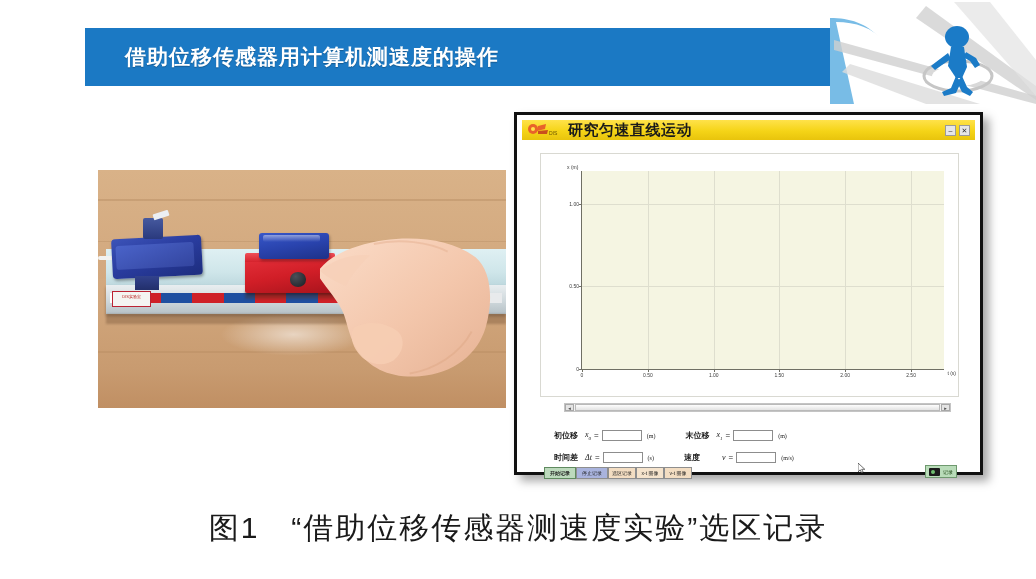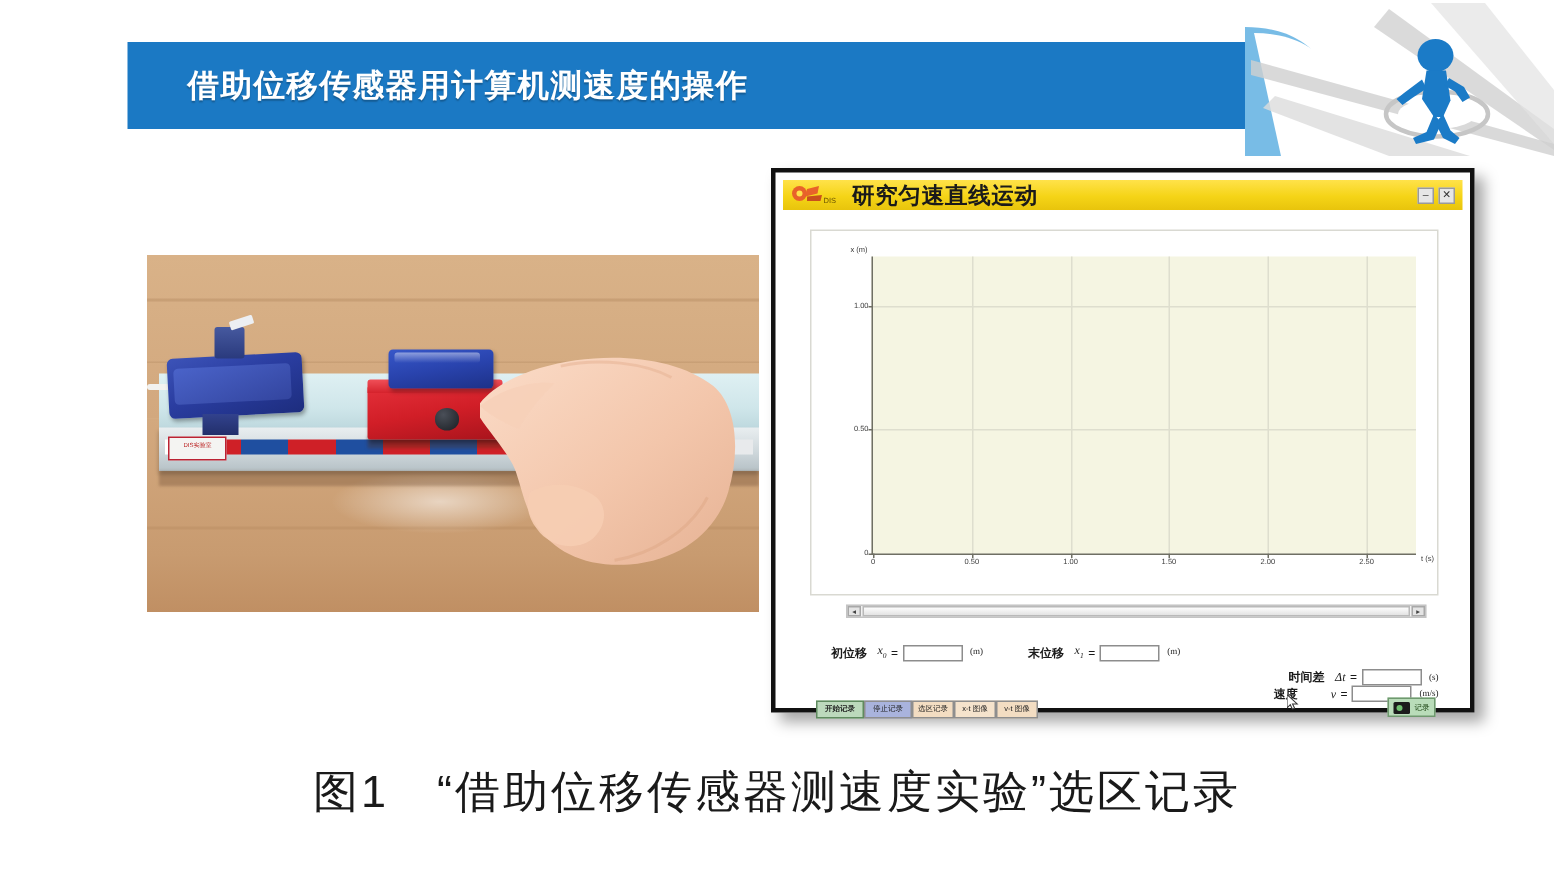--- a/index.html
+++ b/index.html
@@ -261,21 +261,21 @@
   .form-row {
     position: absolute;
     left: 32px; right: 16px;
     height: 17px;
     display: flex;
     align-items: flex-end;
     font-size: 8px;
     color: #1a1a1a;
   }
   #form-row-1 { top: 283px; }
-  #form-row-2 { top: 305px; flex-direction: column; }
+  #form-row-2 { top: 305px; }
 
   .field-group { display: flex; align-items: center; }
   .field-label { white-space: nowrap; font-weight: bold; font-size: 8px; }
   .field-sym {
     margin-left: 7px;
     font-style: italic;
     font-family: "Liberation Serif", serif;
     font-size: 8px;
     white-space: nowrap;
   }

